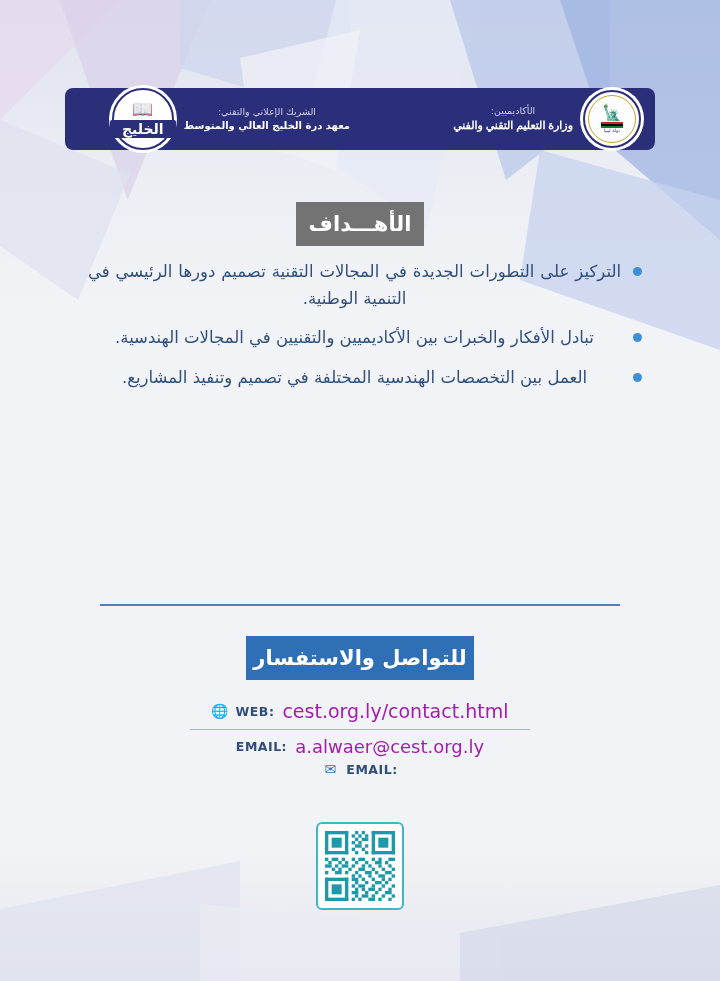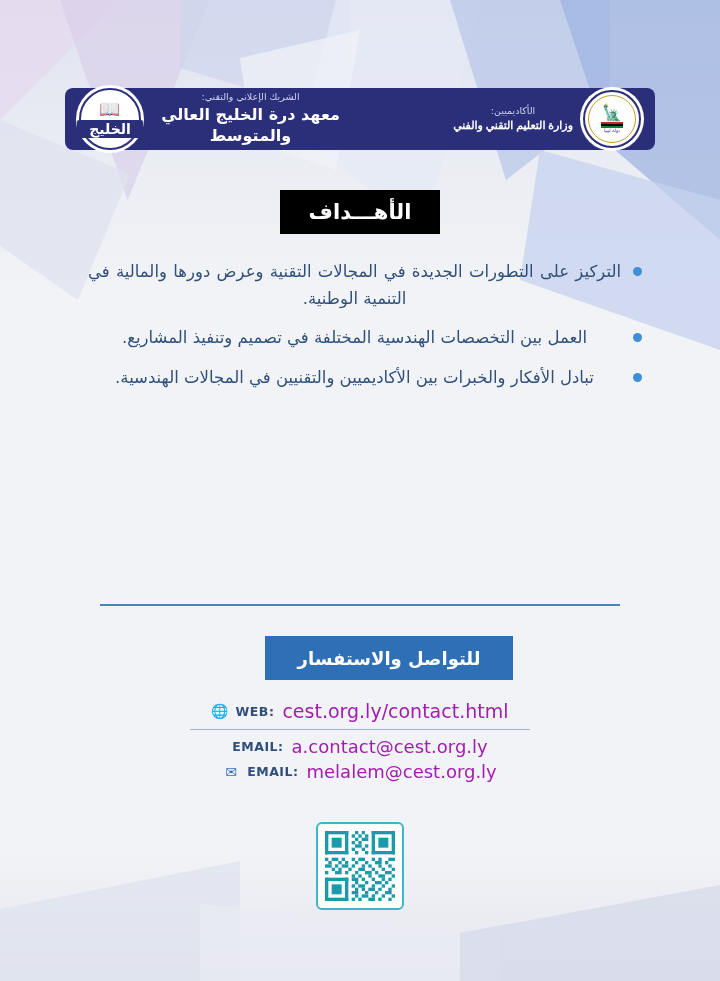--- a/index.html
+++ b/index.html
@@ -84,21 +84,21 @@
     color: #cfd3ec;
     letter-spacing: .2px;
   }
   .hb-main {
     font-size: 11px;
     font-weight: bold;
     color: #ffffff;
     font-family: Liberation Serif, serif;
   }
   .hb-main-2 {
-    font-size: 16px;
+    font-size: 10px;
     font-weight: bold;
     color: #ffffff;
   }
 
   .seal {
     width: 54px;
     height: 54px;
     border-radius: 50%;
     background: #ffffff;
     border: 2px solid #2b2f7a;
@@ -187,37 +187,36 @@
     background: #2f6fb5;
     color: #ffffff;
     font-weight: bold;
     text-align: center;
     letter-spacing: 1px;
     display: flex;
     align-items: center;
     justify-content: center;
   }
   #goals-title {
-    top: 190px;
+    top: 202px;
     left: 50%;
     transform: translateX(-50%);
-    width: 160px;
+    width: 128px;
     height: 44px;
     font-size: 21px;
-    background: #000000;
+    background: #737373;
   }
   #contact-title {
     top: 636px;
     left: 50%;
     transform: translateX(-50%);
-    width: 248px;
+    width: 228px;
     height: 44px;
-    font-size: 18px;
+    font-size: 21px;
     background: #2f6fb5;
-    margin-left: 29px;
   }
 
   
   .goals {
     position: absolute;
     top: 258px;
     left: 88px;
     right: 78px;
   }
   .goal-item {
@@ -372,55 +371,54 @@
         </div>
       </div>
     </div>
   </div>
 
   <div class="ribbon" id="goals-title">الأهـــداف</div>
 
   <div class="goals">
     <div class="goal-item">
       <span class="bullet"></span>
-      <span class="goal-text">التركيز على التطورات الجديدة في المجالات التقنية وعرض دورها والمالية في التنمية الوطنية.</span>
+      <span class="goal-text">التركيز على التطورات الجديدة في المجالات التقنية تصميم دورها الرئيسي في التنمية الوطنية.</span>
+    </div>
+    <div class="goal-item">
+      <span class="bullet"></span>
+      <span class="goal-text">تبادل الأفكار والخبرات بين الأكاديميين والتقنيين في المجالات الهندسية.</span>
     </div>
     <div class="goal-item">
       <span class="bullet"></span>
       <span class="goal-text">العمل بين التخصصات الهندسية المختلفة في تصميم وتنفيذ المشاريع.</span>
-    </div>
-    <div class="goal-item">
-      <span class="bullet"></span>
-      <span class="goal-text">تبادل الأفكار والخبرات بين الأكاديميين والتقنيين في المجالات الهندسية.</span>
     </div>
   </div>
 
   <div class="divider"></div>
 
   <div class="ribbon" id="contact-title">للتواصل والاستفسار</div>
 
   <div class="contacts">
 
     <div class="contact-row">
       <span class="c-icon">🌐</span>
       <span class="c-label">WEB:</span>
       <span class="c-value web">cest.org.ly/contact.html</span>
     </div>
 
     <div class="contact-underline"></div>
 
     <div class="contact-row">
       <span class="c-label">EMAIL:</span>
-      <span class="c-value">a.contact@cest.org.ly</span>
+      <span class="c-value">a.alwaer@cest.org.ly</span>
     </div>
 
     <div class="contact-row">
       <span class="c-icon">✉</span>
       <span class="c-label">EMAIL:</span>
-      <span class="c-value">melalem@cest.org.ly</span>
     </div>
   </div>
 
   <div class="qr-wrap">
     <svg class="qr" viewBox="0 0 21 21" xmlns="http://www.w3.org/2000/svg">
       <rect width="21" height="21" fill="#ffffff"></rect>
       <g fill="#1b9aaa">
         <rect x="0" y="0" width="7" height="1"></rect>
           <rect x="0" y="6" width="7" height="1"></rect>
         <rect x="0" y="0" width="1" height="7"></rect>

